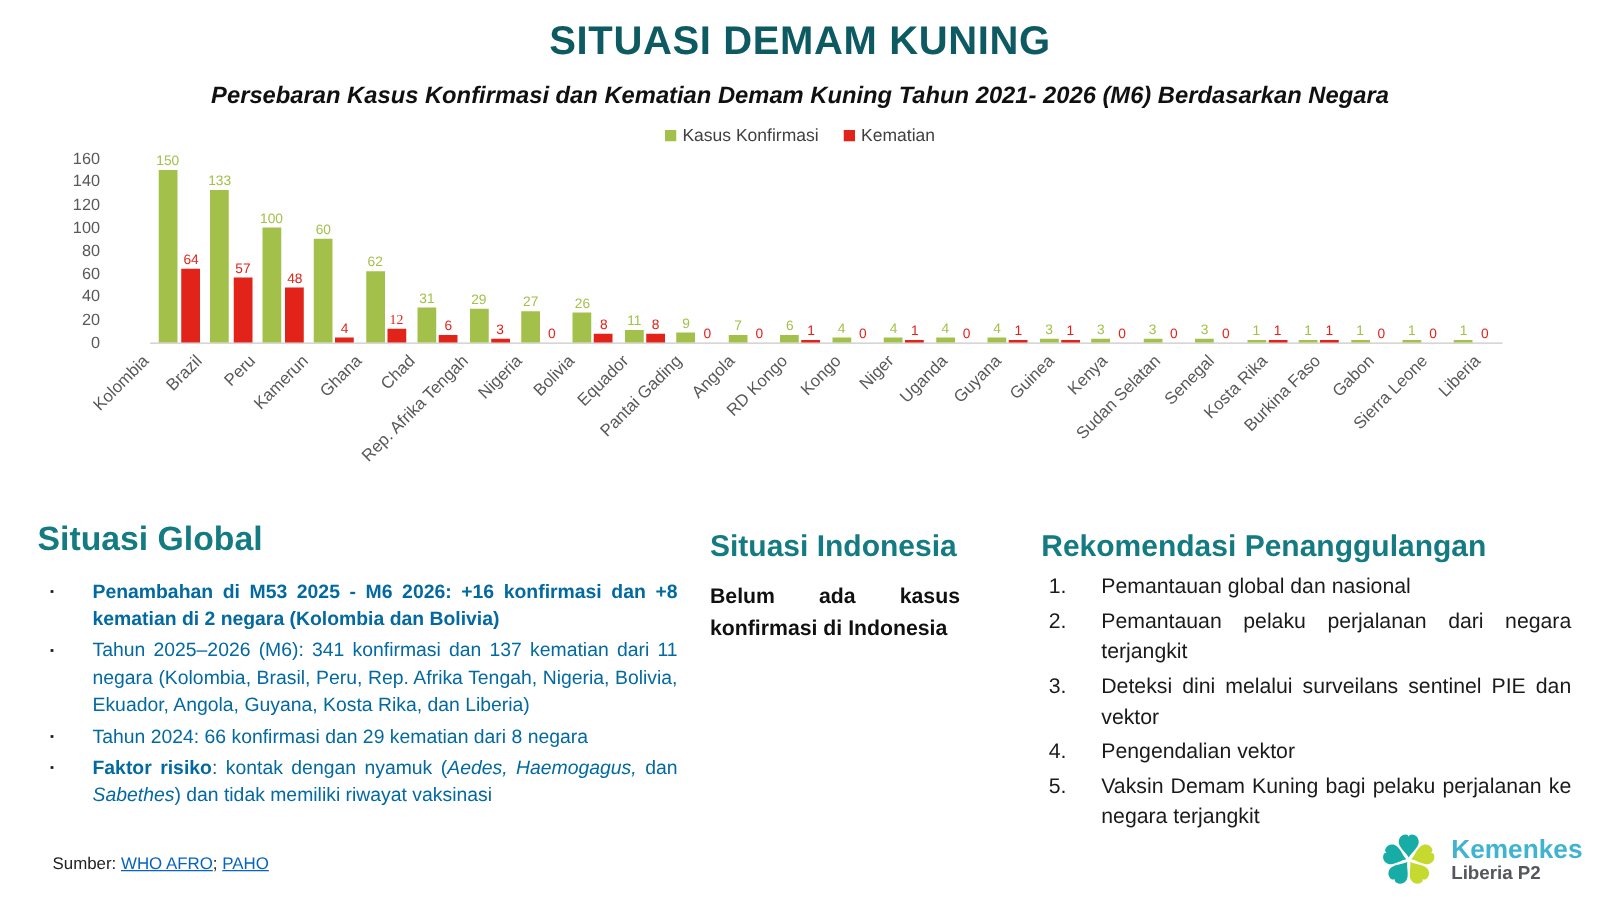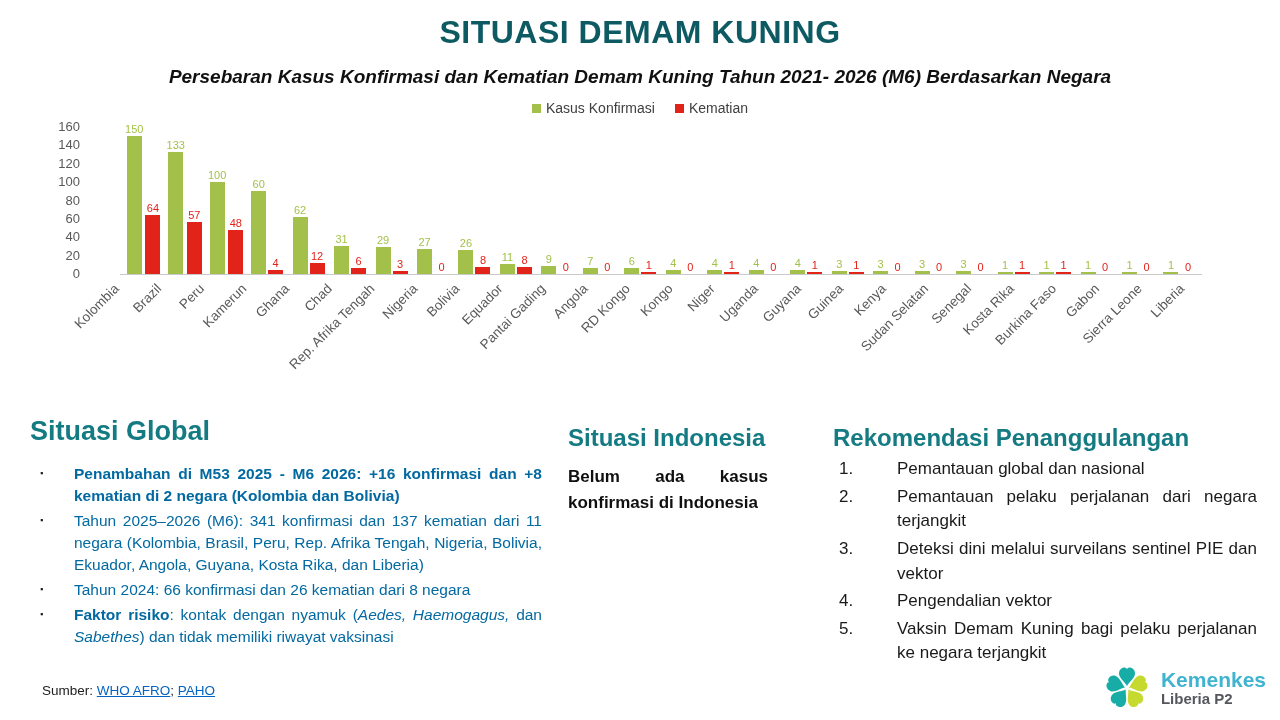--- a/index.html
+++ b/index.html
@@ -39,21 +39,21 @@
   .btext{flex:1;text-align:justify;font-size:15.5px;line-height:1.42;color:#0369a1;}
   .sec-indonesia{position:absolute;left:568px;top:424px;width:212px;}
   .sec-indonesia h2{font-size:24px;}
   .ind-text{margin-top:12px;font-size:17px;font-weight:700;color:#101010;
             text-align:justify;line-height:1.5;width:200px;}
   .sec-rekom{position:absolute;left:833px;top:424px;width:424px;}
   .sec-rekom h2{font-size:24px;}
   .rlist{margin-top:5px;}
   .ritem{display:flex;font-size:17px;line-height:1.45;color:#1a1a1a;margin-bottom:3px;}
   .rnum{width:42px;padding-left:6px;flex:0 0 42px;}
-  .rtext{flex:1;text-align:justify;margin-left:16px;}
+  .rtext{flex:1;text-align:justify;}
   
   .footer{position:absolute;left:42px;top:683px;font-size:13.5px;color:#222;}
   .footer a{color:#0563c1;text-decoration:underline;}
   .logo{position:absolute;right:14px;bottom:6px;display:flex;align-items:center;gap:8px;}
   .logo-text{display:flex;flex-direction:column;line-height:1.05;}
   .logo-name{font-size:21px;font-weight:800;color:#3fb3d0;}
   .logo-sub{font-size:15px;font-weight:700;color:#55575c;}
   .b{font-weight:700;} .i{font-style:italic;}
 </style>
 </head>
@@ -128,21 +128,21 @@
               <div class="bar-val" style="color: rgb(226, 35, 26);">4</div>
               <div class="bar" style="height: 4px; background: rgb(226, 35, 26);"></div>
             </div>
           </div>
           <div class="group">
             <div class="bar-col">
               <div class="bar-val" style="color: rgb(163, 193, 74);">62</div>
               <div class="bar" style="height: 57px; background: rgb(163, 193, 74);"></div>
             </div>
             <div class="bar-col">
-              <div class="bar-val" style="color: rgb(226, 35, 26);">12</div>
+              <div class="bar-val" style="color: rgb(226, 35, 26); font-family: Liberation Serif, serif;">12</div>
               <div class="bar" style="height: 11px; background: rgb(226, 35, 26);"></div>
             </div>
           </div>
           <div class="group">
             <div class="bar-col">
               <div class="bar-val" style="color: rgb(163, 193, 74);">31</div>
               <div class="bar" style="height: 28px; background: rgb(163, 193, 74);"></div>
             </div>
             <div class="bar-col">
               <div class="bar-val" style="color: rgb(226, 35, 26);">6</div>
@@ -439,21 +439,21 @@
         <div class="brow">
           <div class="bmark">▪</div>
           <div class="btext"><span class="b">Penambahan di M53 2025 - M6 2026: +16 konfirmasi dan +8 kematian di 2 negara (Kolombia dan Bolivia)</span></div>
         </div>
         <div class="brow">
           <div class="bmark">▪</div>
           <div class="btext"><span>Tahun 2025–2026 (M6): 341 konfirmasi dan 137 kematian dari 11 negara (Kolombia, Brasil, Peru, Rep. Afrika Tengah, Nigeria, Bolivia, Ekuador, Angola, Guyana, Kosta Rika, dan Liberia)</span></div>
         </div>
         <div class="brow">
           <div class="bmark">▪</div>
-          <div class="btext"><span>Tahun 2024: 66 konfirmasi dan 26 kematian dari 8 negara</span></div>
+          <div class="btext"><span>Tahun 2024: 66 konfirmasi dan 29 kematian dari 8 negara</span></div>
         </div>
         <div class="brow">
           <div class="bmark">▪</div>
           <div class="btext"><span class="b">Faktor risiko</span><span>: kontak dengan nyamuk (</span><span class="i">Aedes, Haemogagus,</span><span> dan </span><span class="i">Sabethes</span><span>) dan tidak memiliki riwayat vaksinasi</span></div>
         </div>
       </div>
   </div>
 
   <div class="sec-indonesia">
     <h2 class="h-teal">Situasi Indonesia</h2>

